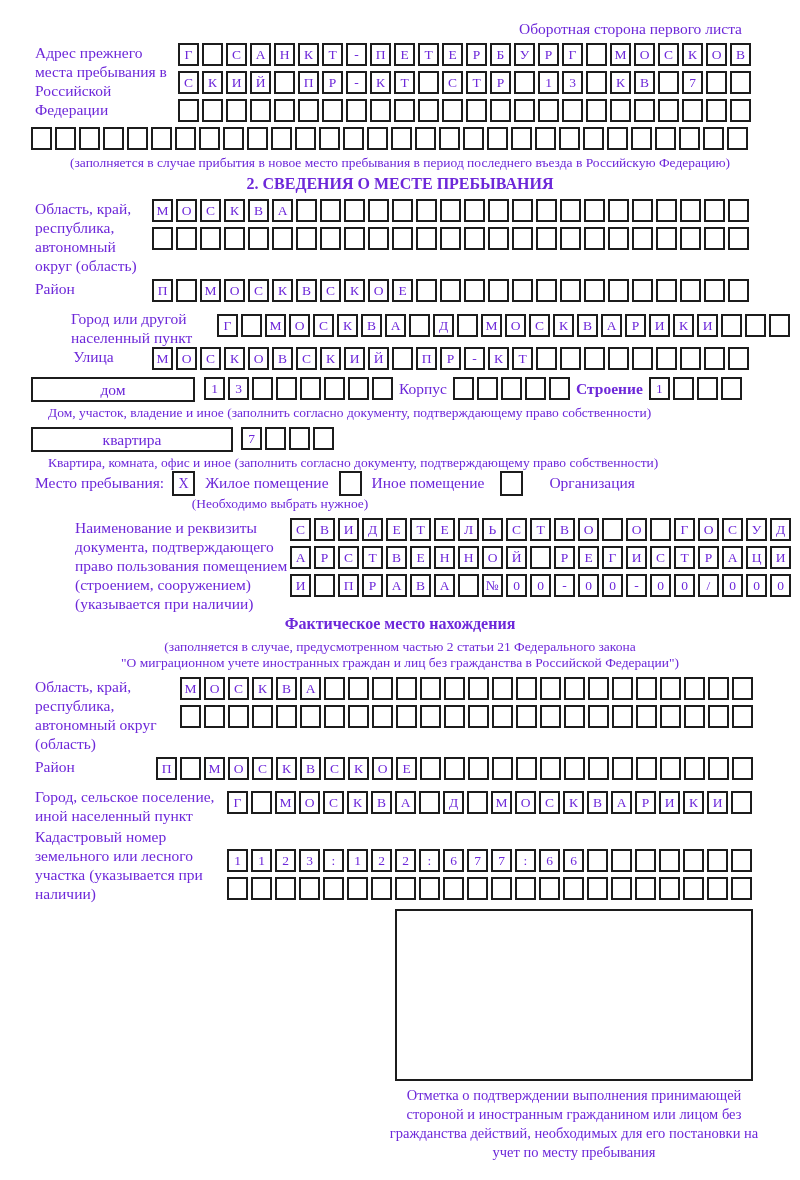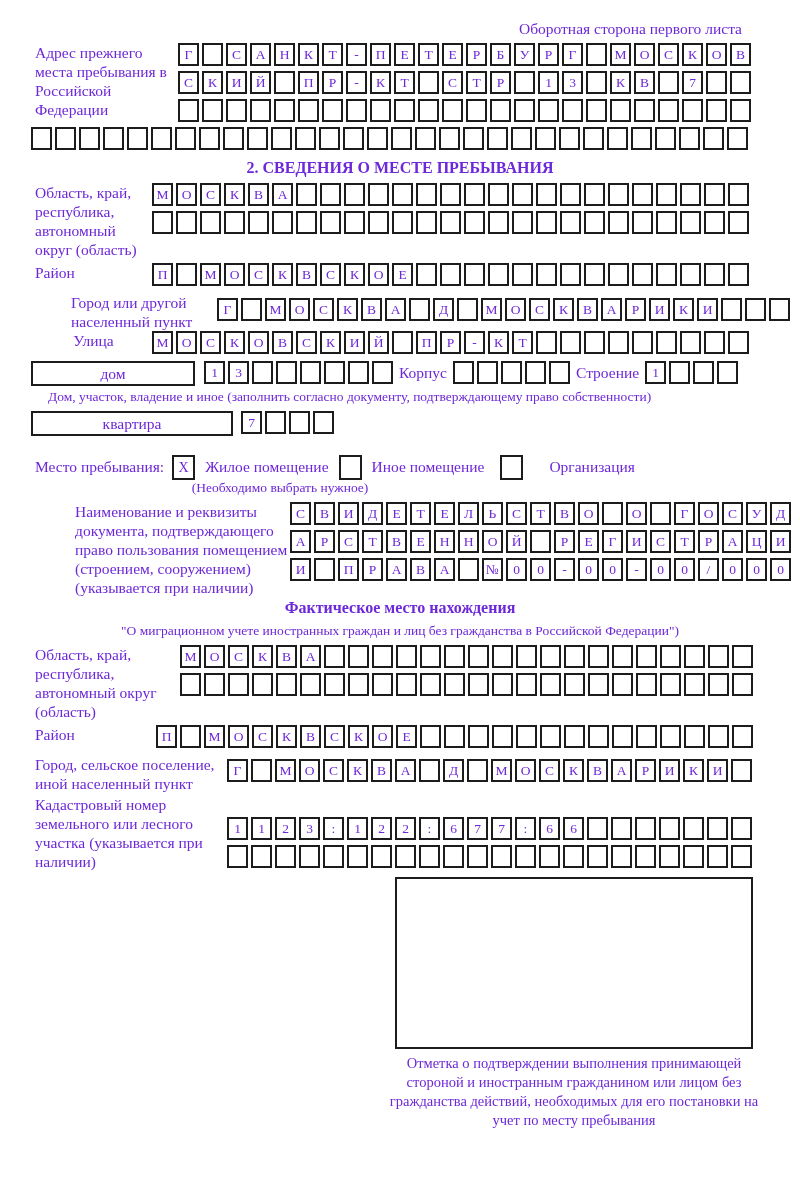--- a/index.html
+++ b/index.html
@@ -205,20 +205,21 @@
       <div class="cell"></div>
       <div class="cell"></div>
       <div class="cell"></div>
       <div class="cell"></div>
       <div class="cell"></div>
       <div class="cell"></div>
       <div class="cell"></div>
       <div class="cell"></div>
       <div class="cell"></div>
     </div>
+  <div class="note">(заполняется в случае прибытия в новое место пребывания в период последнего въезда в Российскую Федерацию)</div>
 
   <div class="sect-title">2. СВЕДЕНИЯ О МЕСТЕ ПРЕБЫВАНИЯ</div>
 
   <div class="row">
     <div class="lbl" style="width:152px;">Область, край, республика, автономный округ (область)</div>
     <div>
       <div class="grid">
           <div class="cell">М</div>
           <div class="cell">О</div>
           <div class="cell">С</div>
@@ -380,41 +381,42 @@
         <div class="cell"></div>
       </div>
     <div class="inline-lbl" style="margin:0 6px 0 3px;">Корпус</div>
     <div class="grid">
         <div class="cell"></div>
         <div class="cell"></div>
         <div class="cell"></div>
         <div class="cell"></div>
         <div class="cell"></div>
       </div>
-    <div class="inline-lbl" style="margin:0 6px 0 3px;">Строение</div>
+    <div class="inline-lbl" style="margin:0 6px 0 3px;font-weight:bold;">Строение</div>
     <div class="grid">
         <div class="cell">1</div>
         <div class="cell"></div>
         <div class="cell"></div>
         <div class="cell"></div>
       </div>
   </div>
   <div class="note-left">Дом, участок, владение и иное (заполнить согласно документу, подтверждающему право собственности)</div>
 
   <div class="row" style="margin-left:31px;margin-top:6px;">
     <div class="labelbox" style="width:202px;margin-right:8px;">квартира</div>
     <div class="grid">
         <div class="cell">7</div>
         <div class="cell"></div>
         <div class="cell"></div>
         <div class="cell"></div>
       </div>
   </div>
-
-  <div class="row" style="margin-top:16px;">
+  <div class="note-left">Квартира, комната, офис и иное (заполнить согласно документу, подтверждающему право собственности)</div>
+
+  <div class="row" style="margin-top:0;">
     <div class="inline-lbl" style="padding-left:35px;margin-right:8px;">Место пребывания:</div>
     <div class="checkbox">X</div>
     <div class="inline-lbl" style="margin:0 10px 0 10px;">Жилое помещение</div>
     <div class="checkbox"></div>
     <div class="inline-lbl" style="margin:0 16px 0 10px;">Иное помещение</div>
     <div class="checkbox"></div>
     <div class="inline-lbl" style="margin-left:26px;">Организация</div>
   </div>
   <div class="note" style="width:560px;">(Необходимо выбрать нужное)</div>
 
@@ -487,20 +489,21 @@
           <div class="cell">0</div>
           <div class="cell">/</div>
           <div class="cell">0</div>
           <div class="cell">0</div>
           <div class="cell">0</div>
         </div>
     </div>
   </div>
 
   <div class="sect-title" style="margin-top:2px;">Фактическое место нахождения</div>
+  <div class="note">(заполняется в случае, предусмотренном частью 2 статьи 21 Федерального закона</div>
   <div class="note">"О миграционном учете иностранных граждан и лиц без гражданства в Российской Федерации")</div>
 
   <div class="row" style="margin-top:6px;">
     <div class="lbl" style="width:180px;">Область, край, республика, автономный округ (область)</div>
     <div>
       <div class="grid">
           <div class="cell">М</div>
           <div class="cell">О</div>
           <div class="cell">С</div>
           <div class="cell">К</div>

